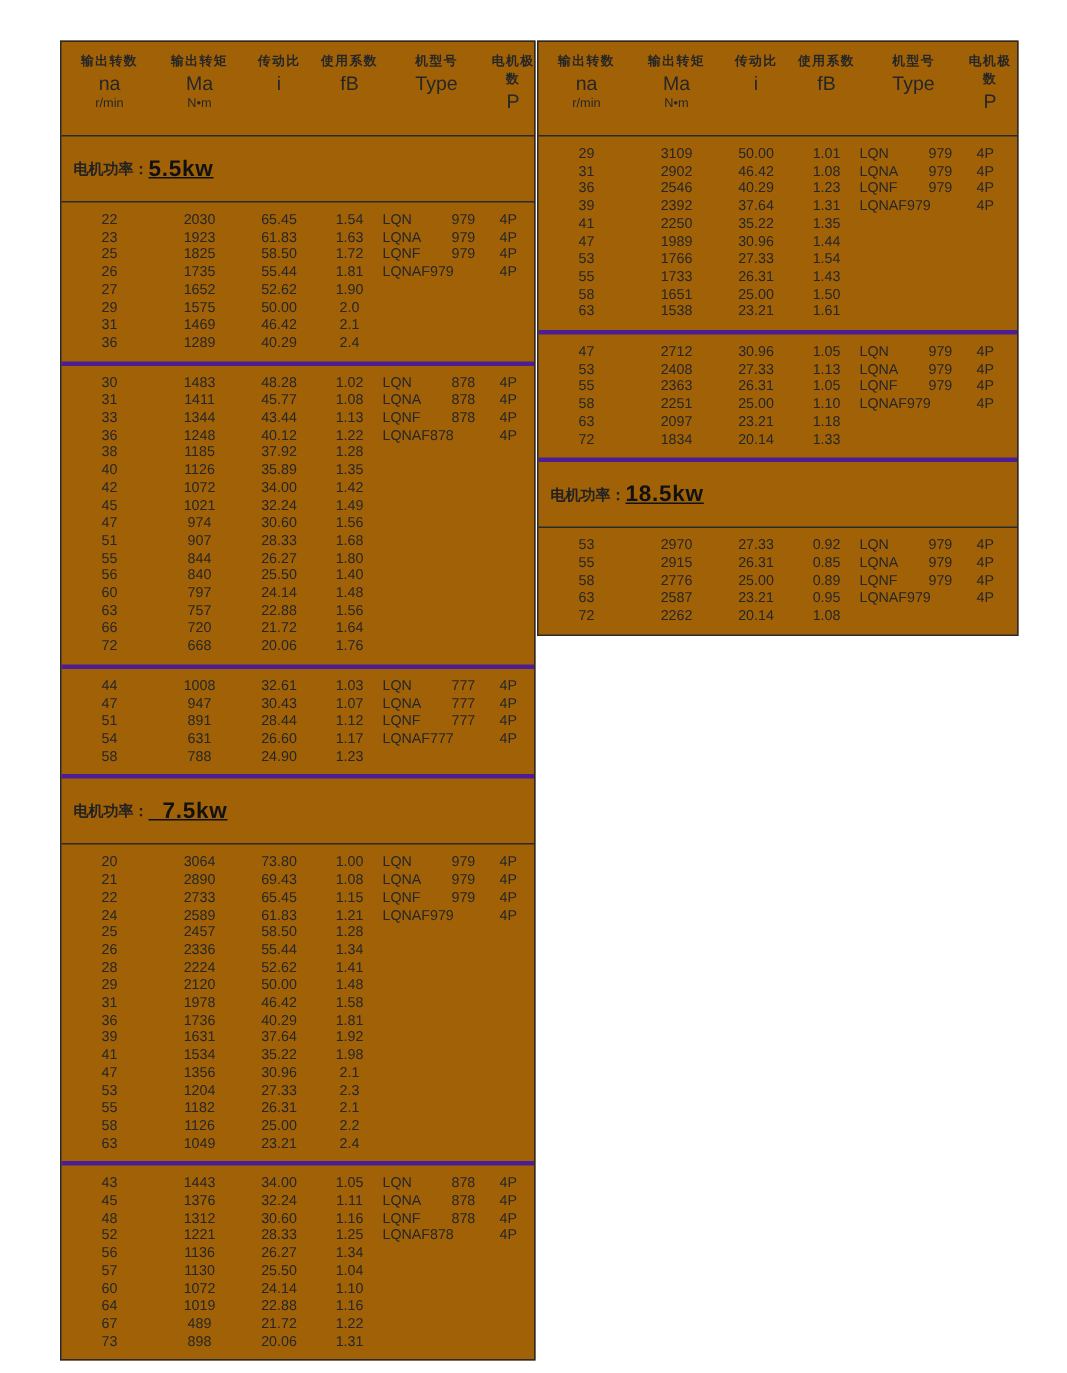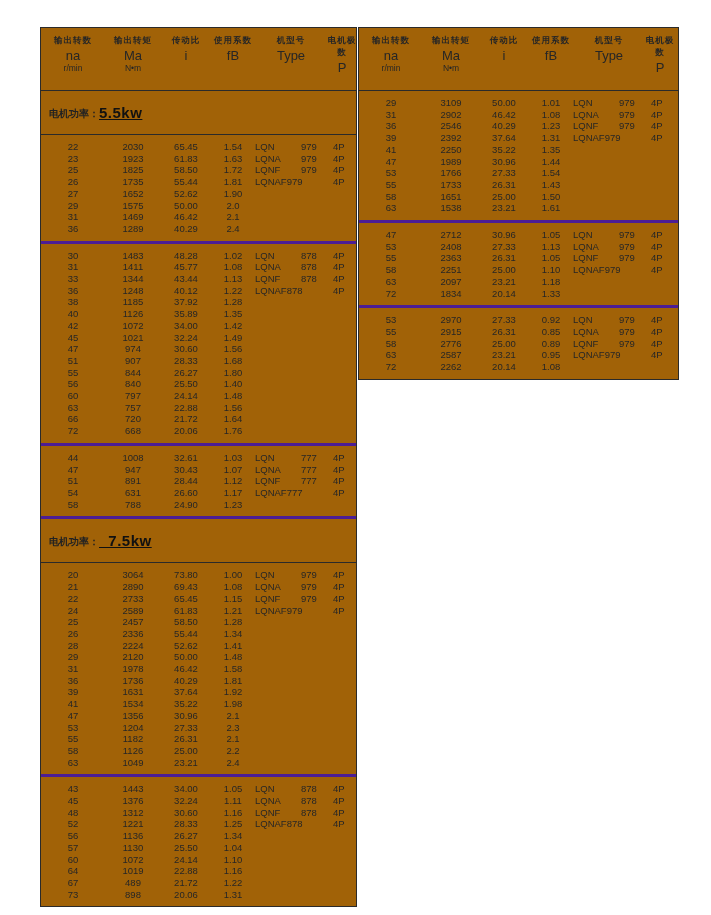--- a/index.html
+++ b/index.html
@@ -761,20 +761,21 @@
         </div>
         <div class="row">
           <span class="c c-na">72</span>
           <span class="c c-ma">1834</span>
           <span class="c c-i">20.14</span>
           <span class="c c-fb">1.33</span>
           <span class="c c-type"></span>
           <span class="c c-p"></span>
         </div>
       </div>
+      <div class="band"><span class="band-label">电机功率：</span><span class="band-value">18.5kw</span></div>
       <div class="block">
         <div class="row">
           <span class="c c-na">53</span>
           <span class="c c-ma">2970</span>
           <span class="c c-i">27.33</span>
           <span class="c c-fb">0.92</span>
           <span class="c c-type">
             <span class="t-model">LQN</span>
             <span class="t-size">979</span>
           </span>

